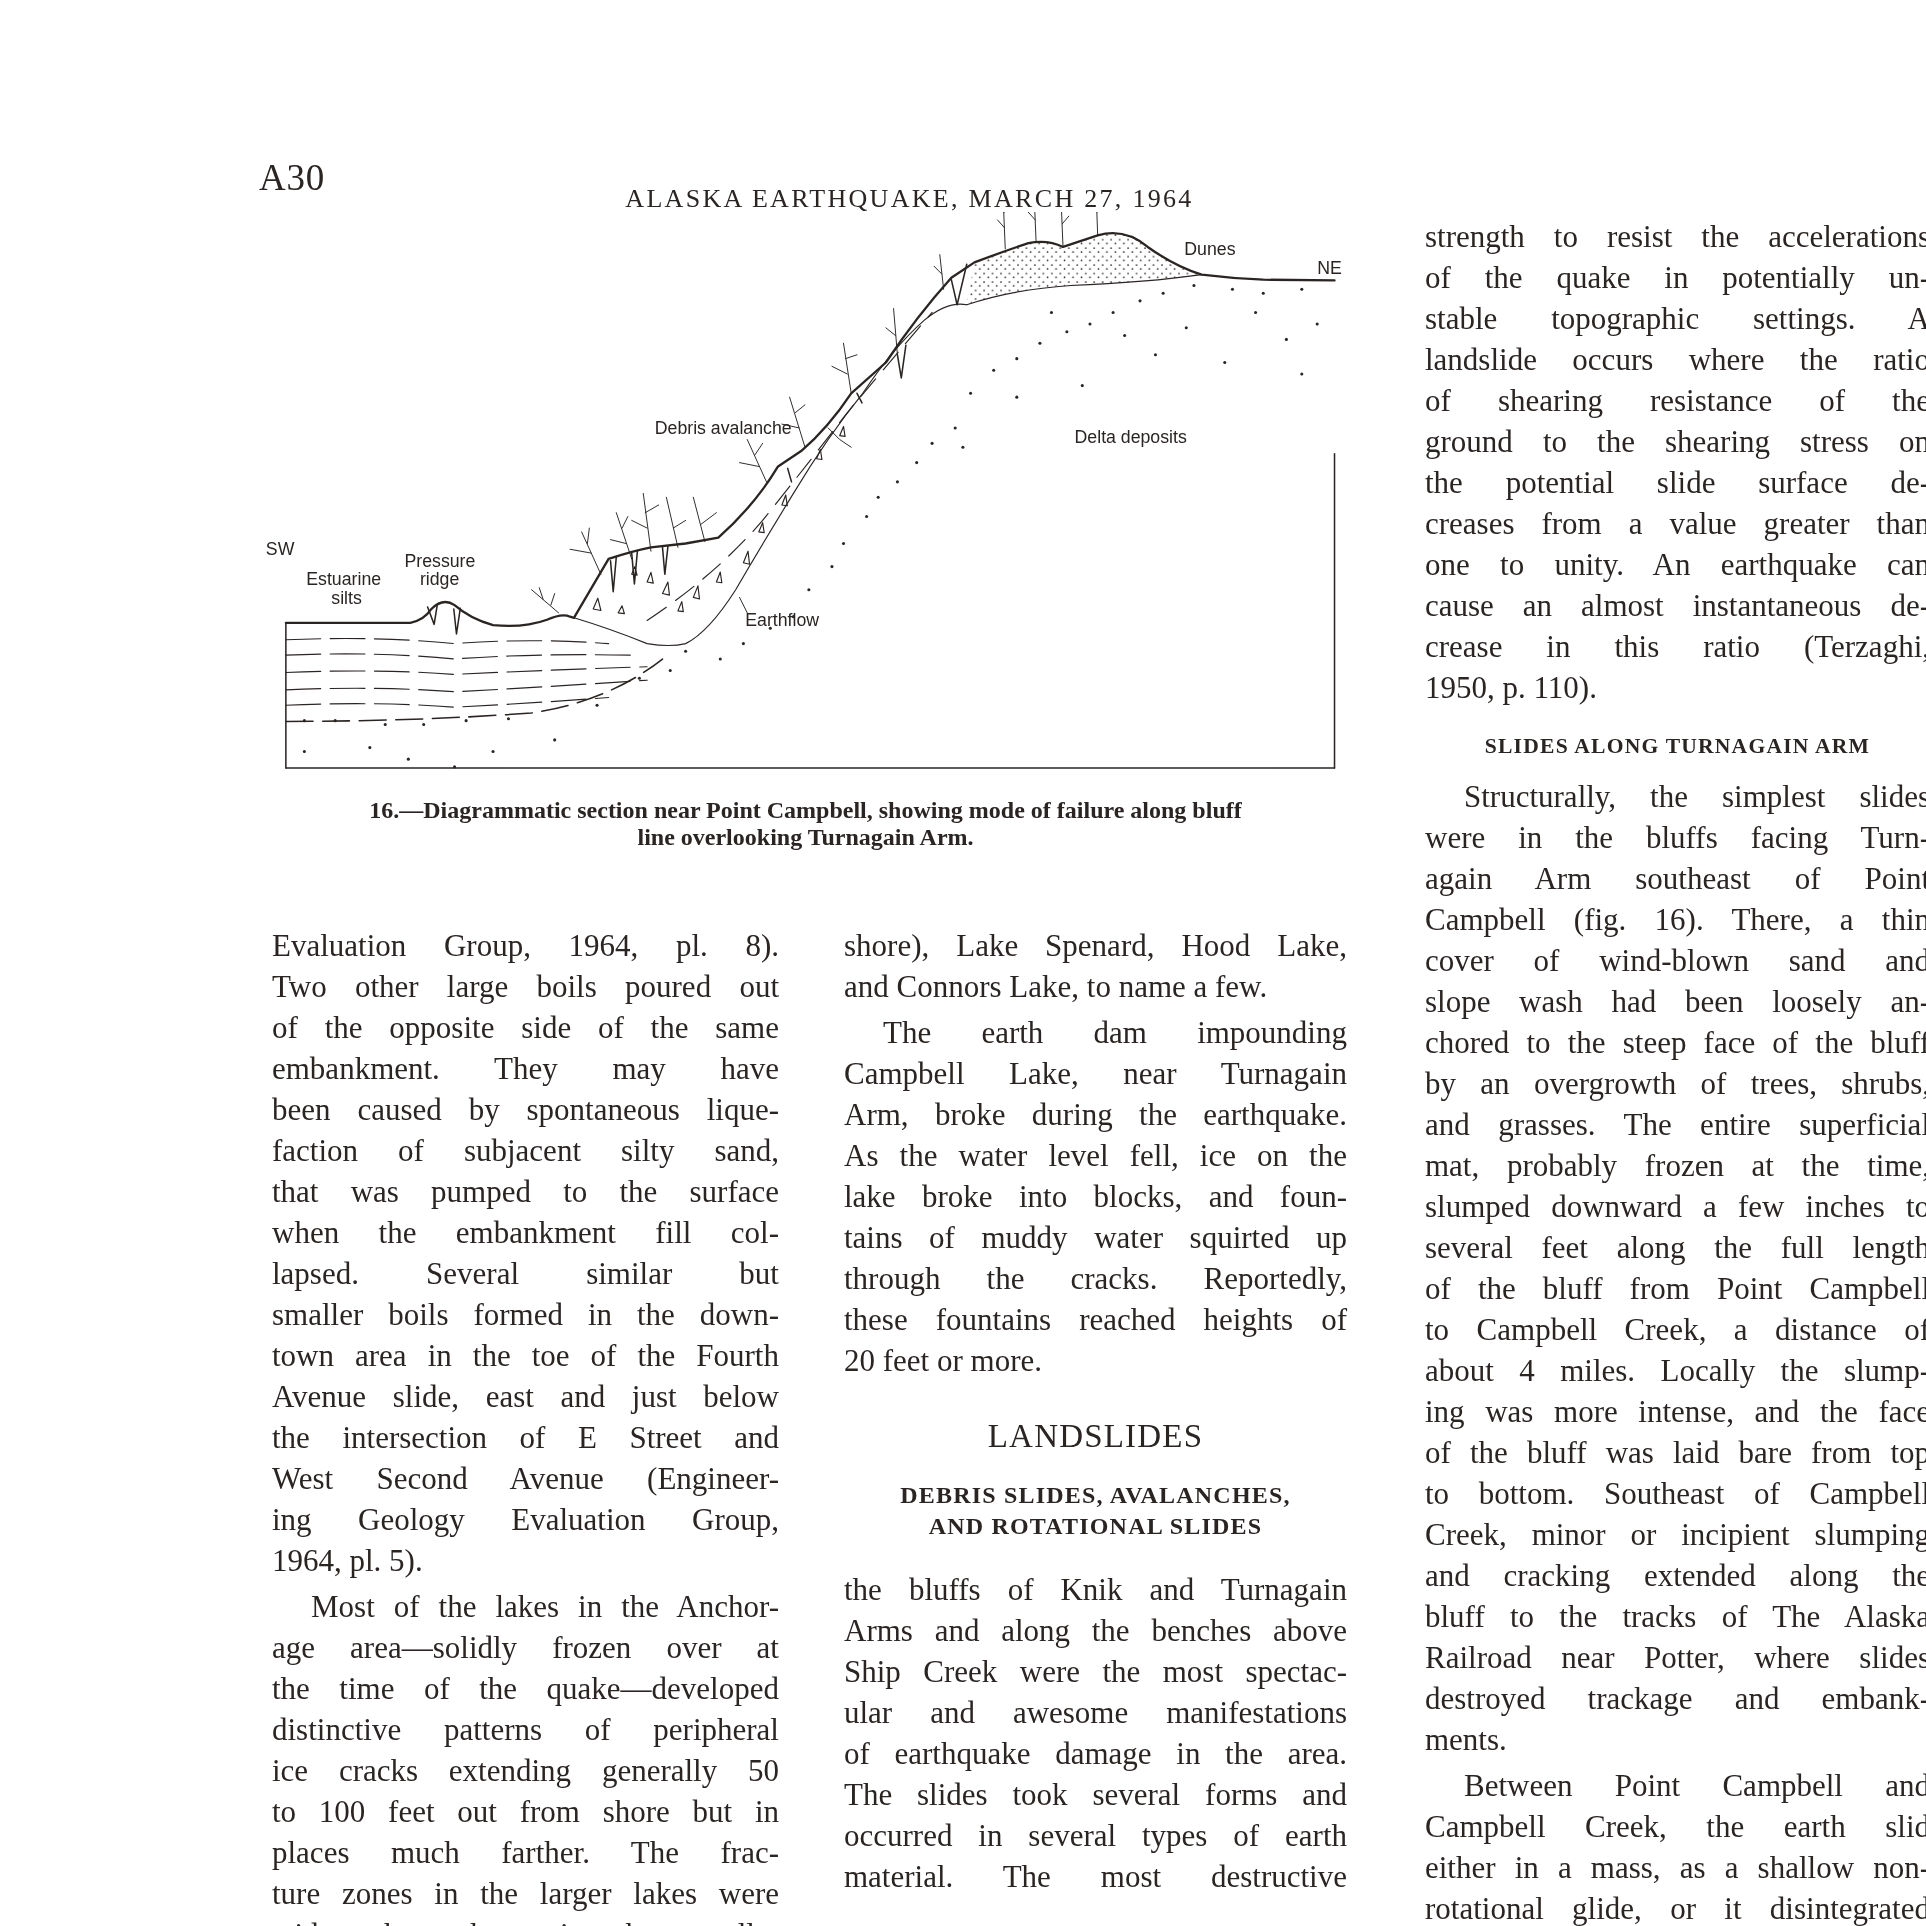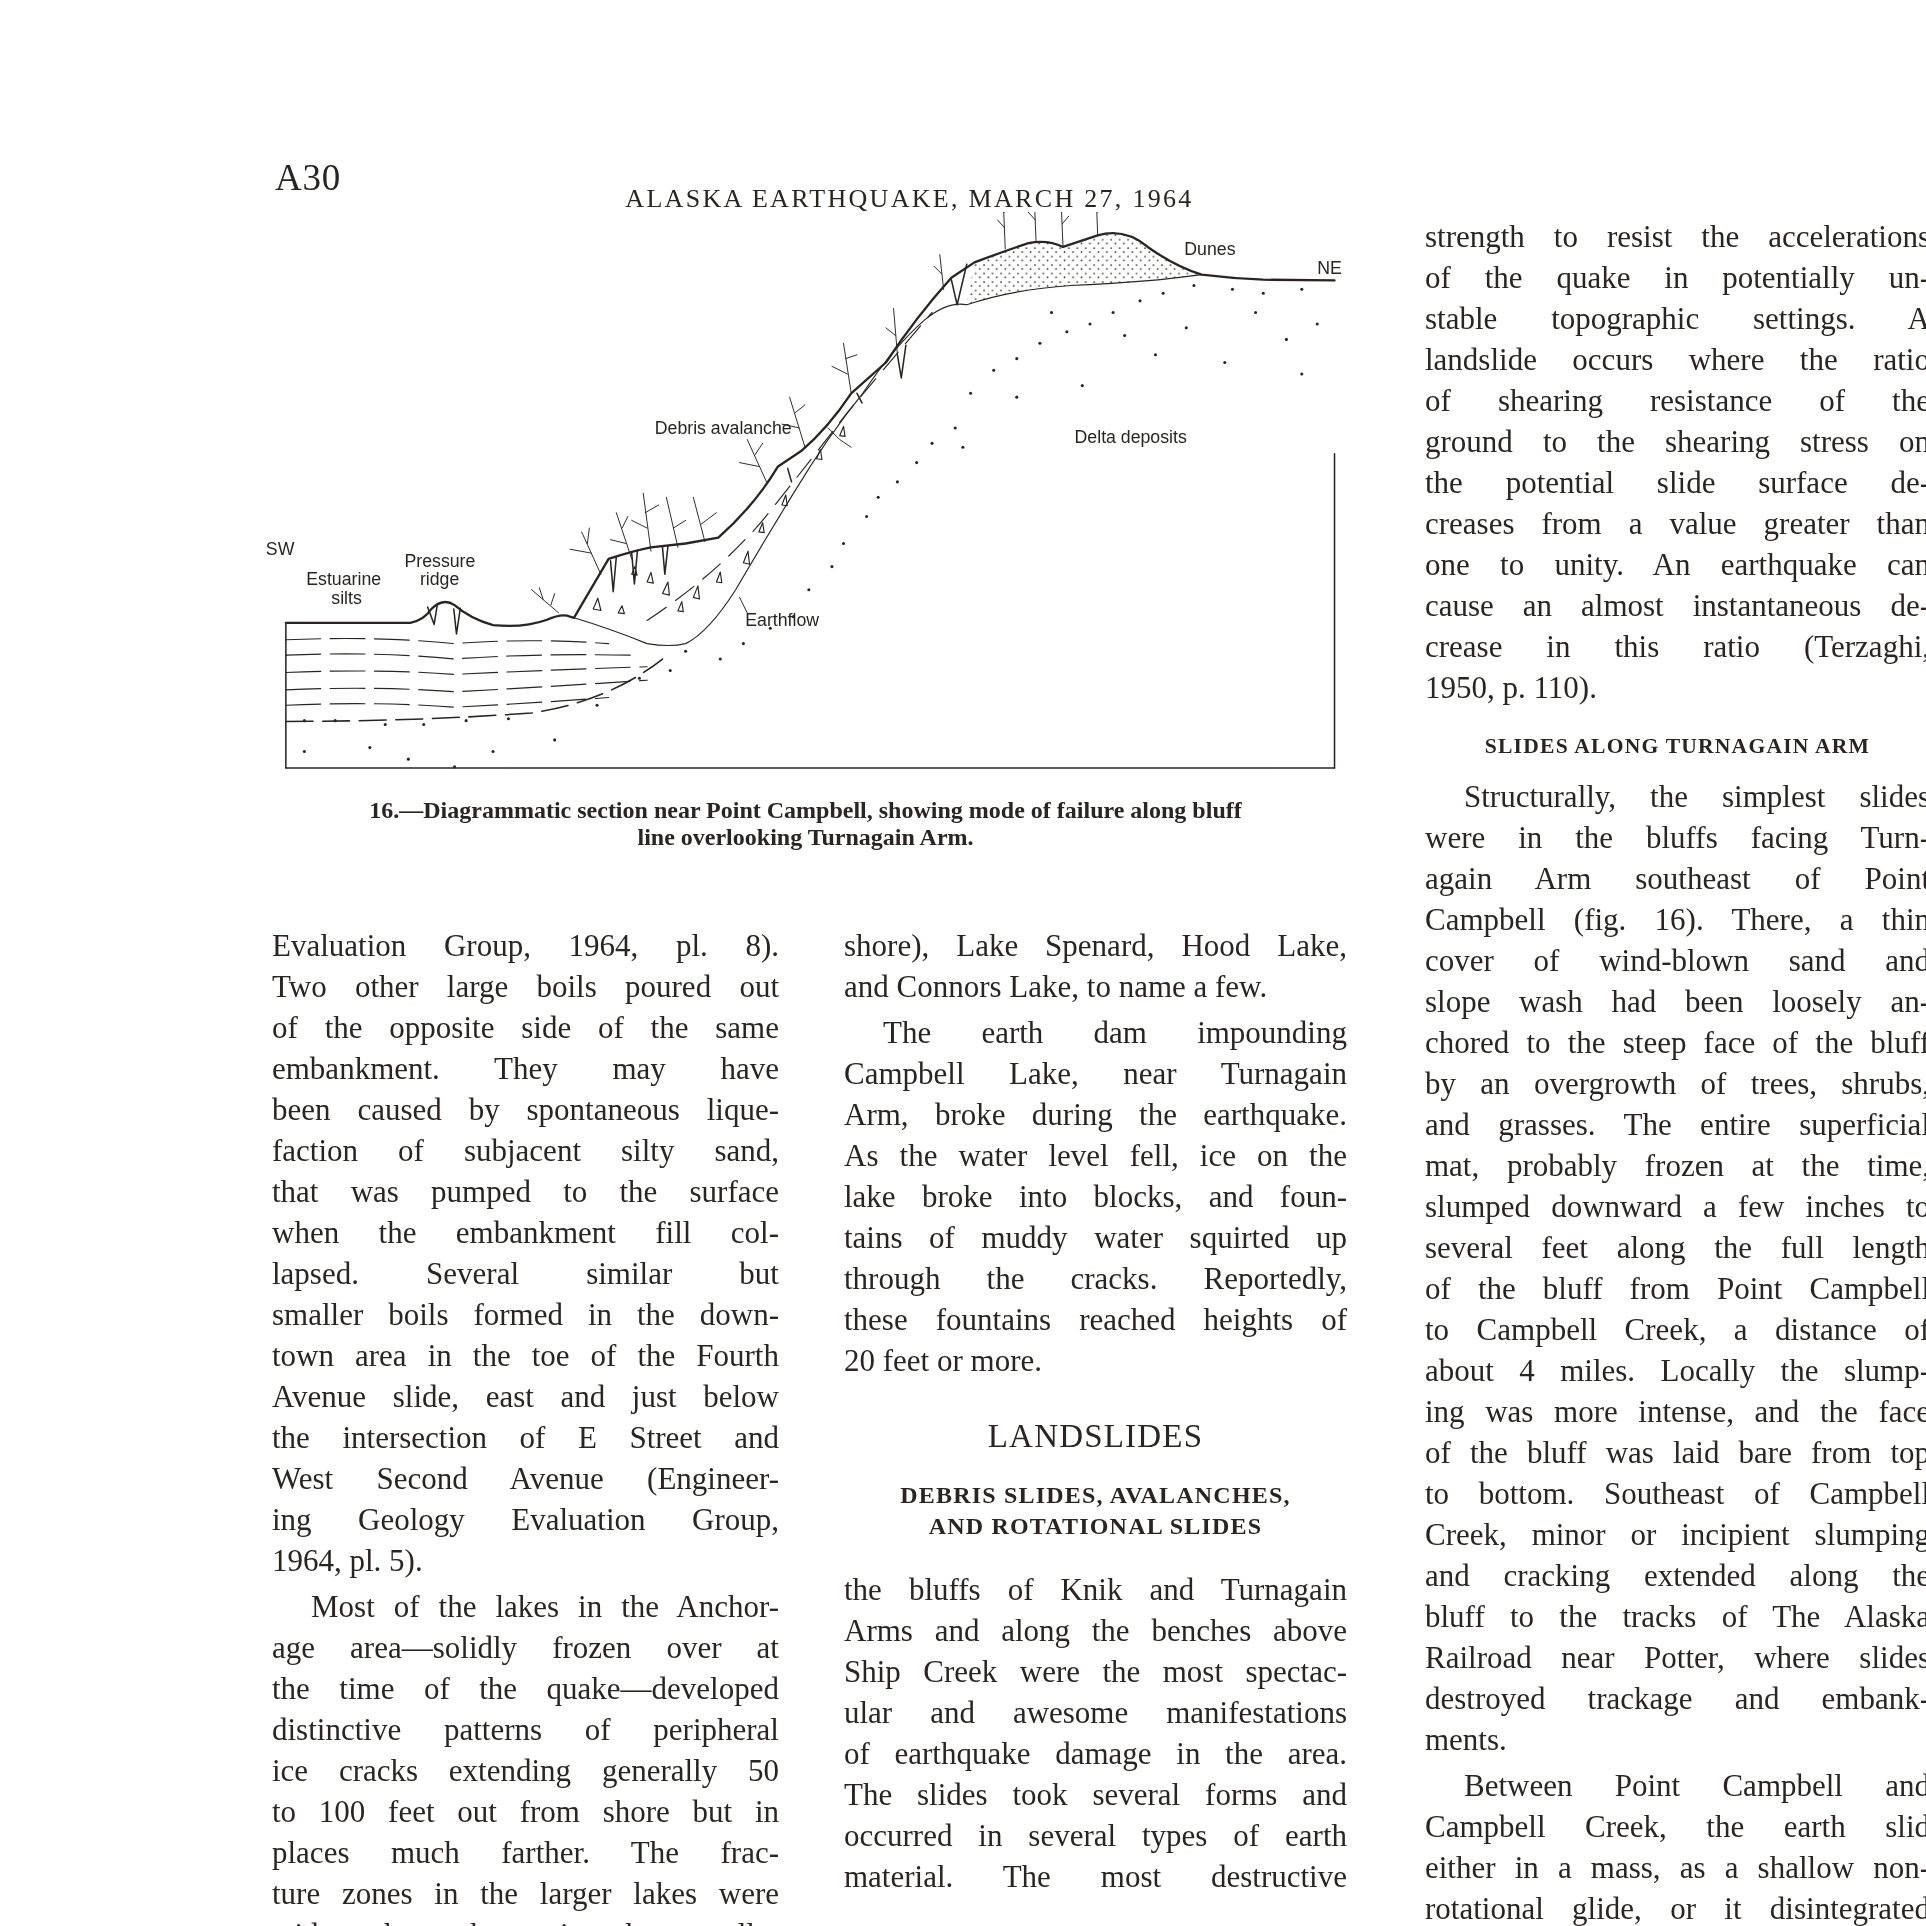--- a/index.html
+++ b/index.html
@@ -1,19 +1,19 @@
 <!DOCTYPE html>
 <html style="font-size:6.2px"><head>
 <meta charset="utf-8">
 <style>
   html, body { margin: 0; padding: 0; background: #ffffff; }
   body { width: 2026px; height: 2601px; position: relative; overflow: hidden; color: #2a2523;
          font-family: "Liberation Serif", "DejaVu Serif", serif; }
   .abs { position: absolute; }
-  .page-num { left: 275px; top: 156px; font-size: 37px; letter-spacing: 0.8px; }
+  .page-num { left: 259px; top: 156px; font-size: 37px; letter-spacing: 0.8px; }
   .running-title { left: 532px; width: 755px; top: 164px; text-align: center; font-size: 26px; letter-spacing: 2.3px; margin-top: 20px; }
   .figure { left: 262px; top: 212px; width: 1086px; height: 559px; }
   .figure svg { width: 100%; height: 100%; display: block; }
   .fig-label { font-family: "Liberation Sans", "DejaVu Sans", sans-serif; font-size: 46px; fill: #2a2523; }
   .caption { left: 266px; width: 1079px; top: 797px; text-align: center; font-weight: bold; font-size: 24px; line-height: 27px; }
   .col { font-size: 31px; line-height: 41px; text-align: justify; }
   .col p { margin: 0; }
   .col p.indent { text-indent: 39px; }
   .col-left { left: 272px; top: 925px; width: 507px; }
   .col-mid { left: 844px; top: 925px; width: 503px; }

